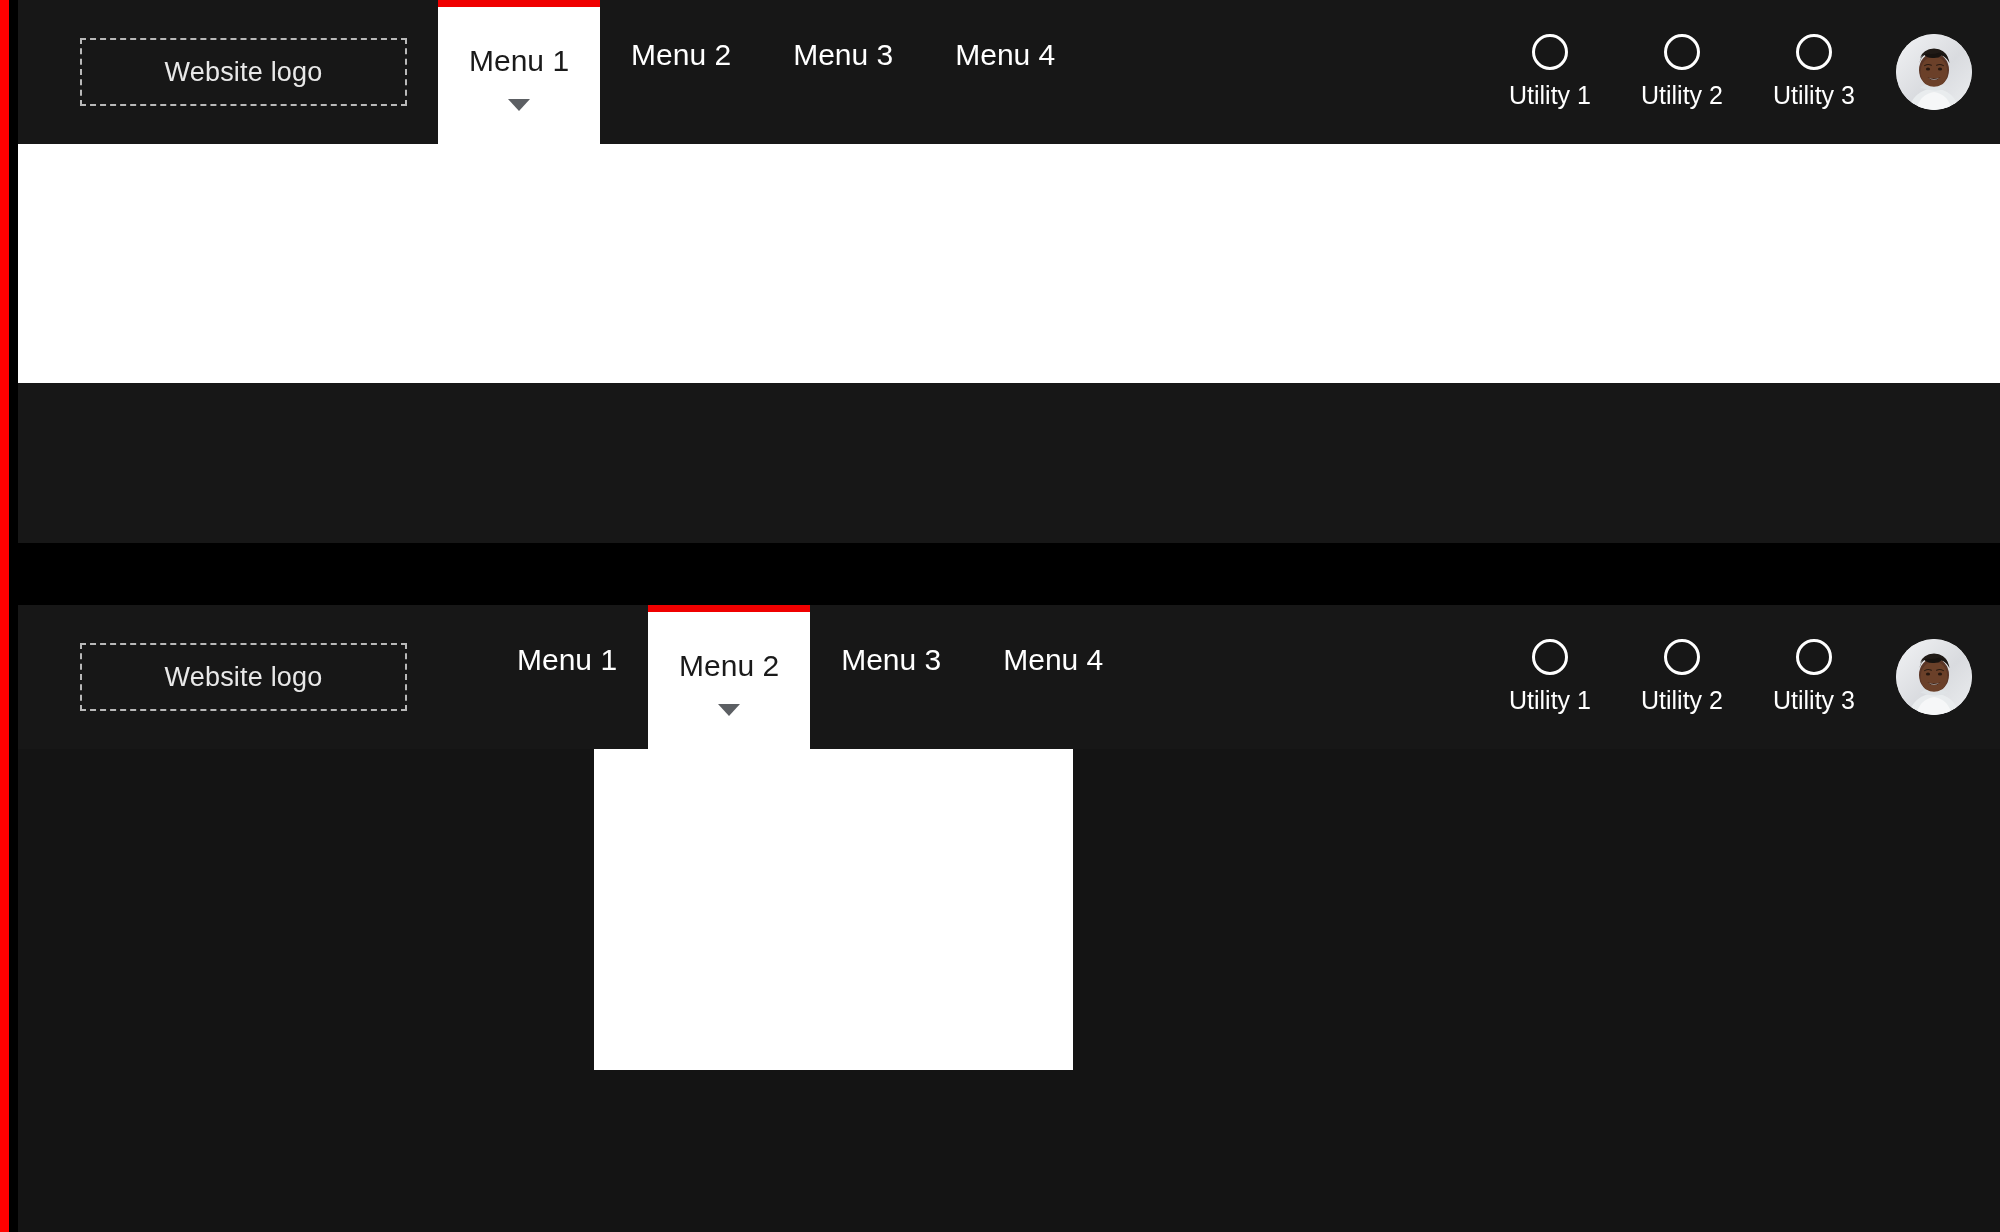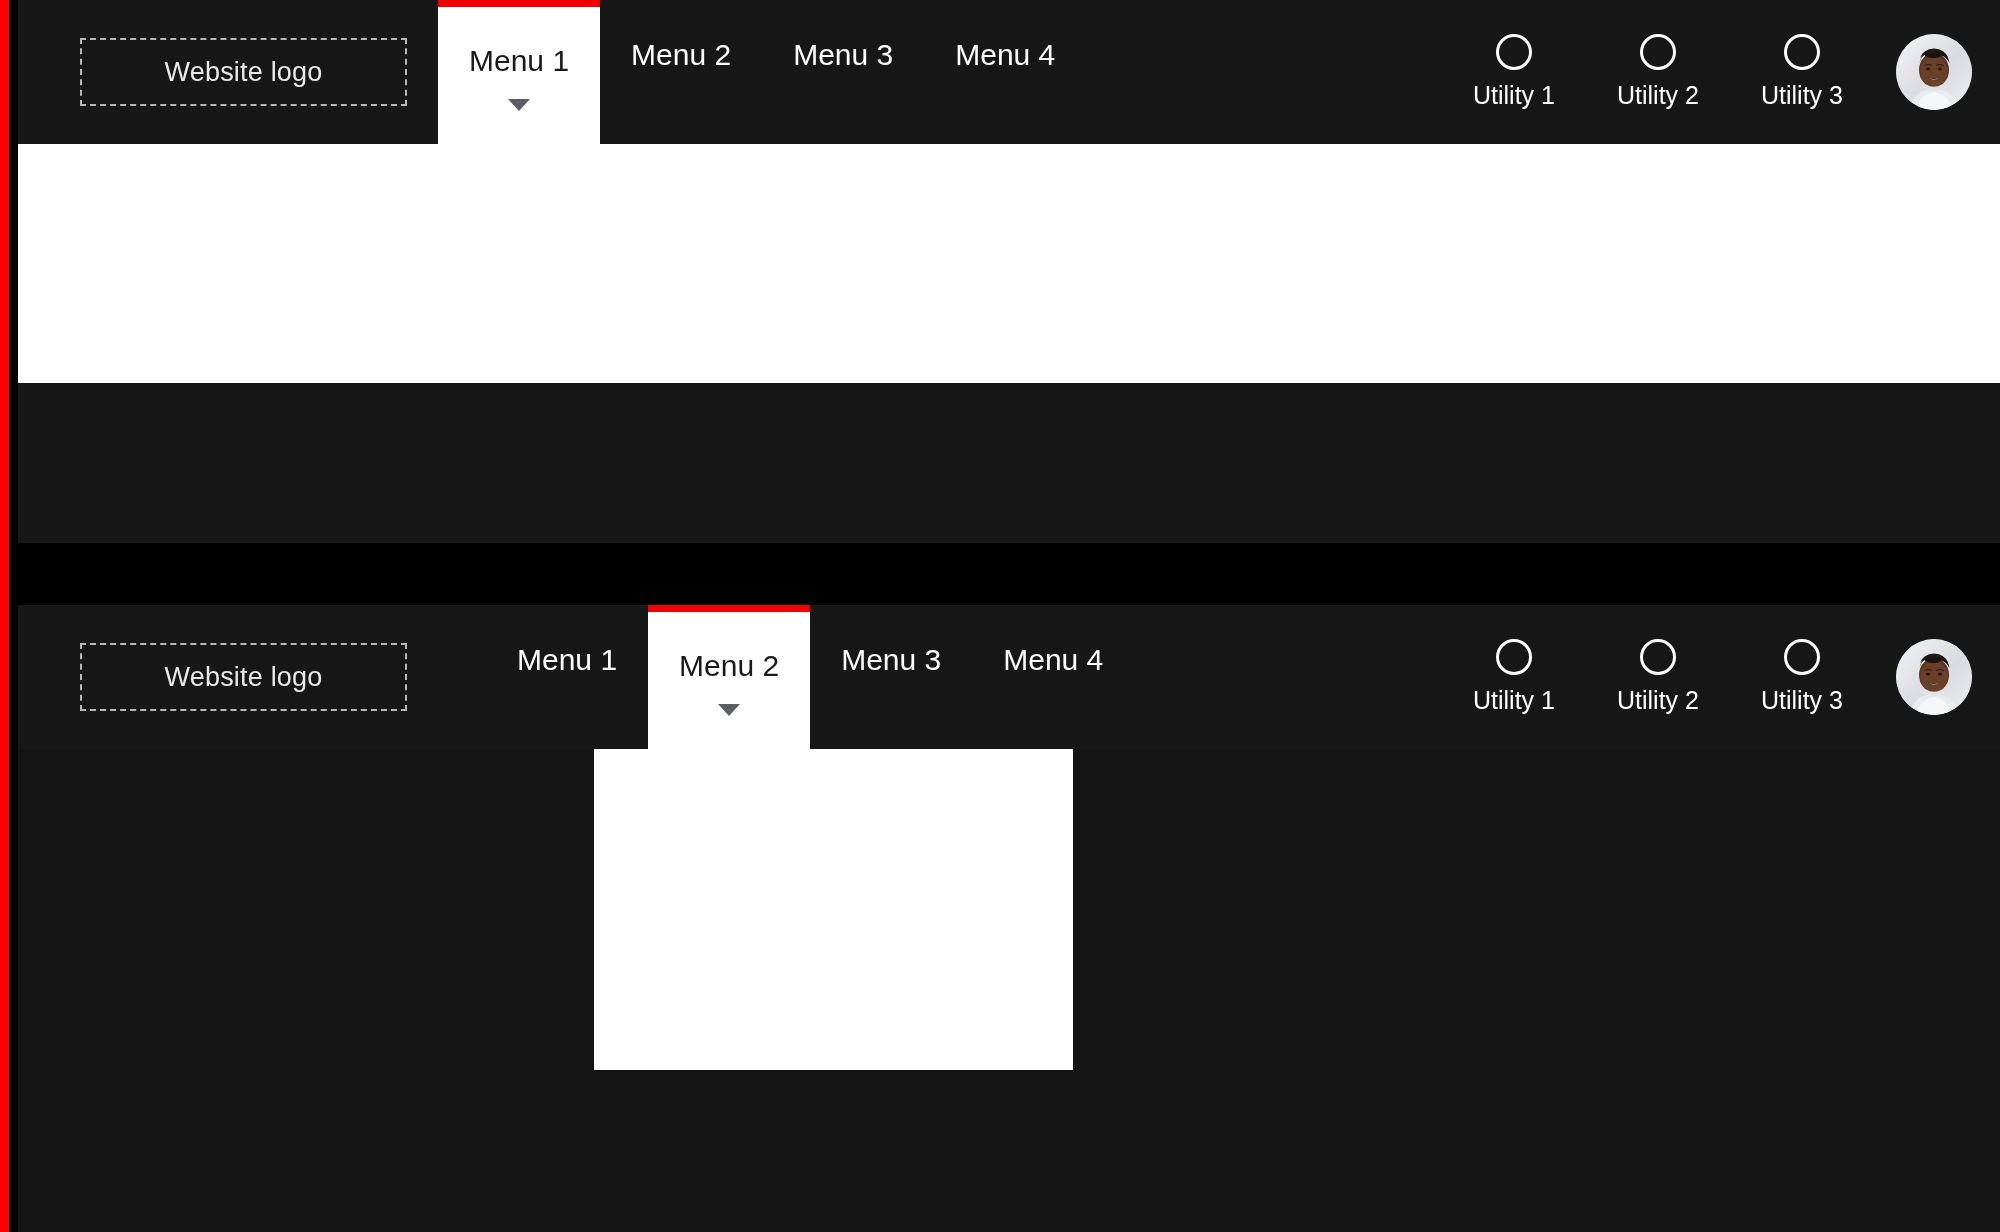--- a/index.html
+++ b/index.html
@@ -102,21 +102,21 @@
     border-top: 12px solid #5c5f63;
     margin-top: 23px;
   }
   .menu-tab:not(.active) .caret { visibility: hidden; }
 
   
   .spacer { flex: 1 1 auto; }
   .utils {
     display: flex;
     align-items: center;
-    gap: 16px;
+    gap: 4px;
     flex: 0 0 auto;
     padding-right: 28px;
     justify-content: flex-end;
   }
   .util {
     display: flex;
     flex-direction: column;
     align-items: center;
     justify-content: center;
     width: 128px;

